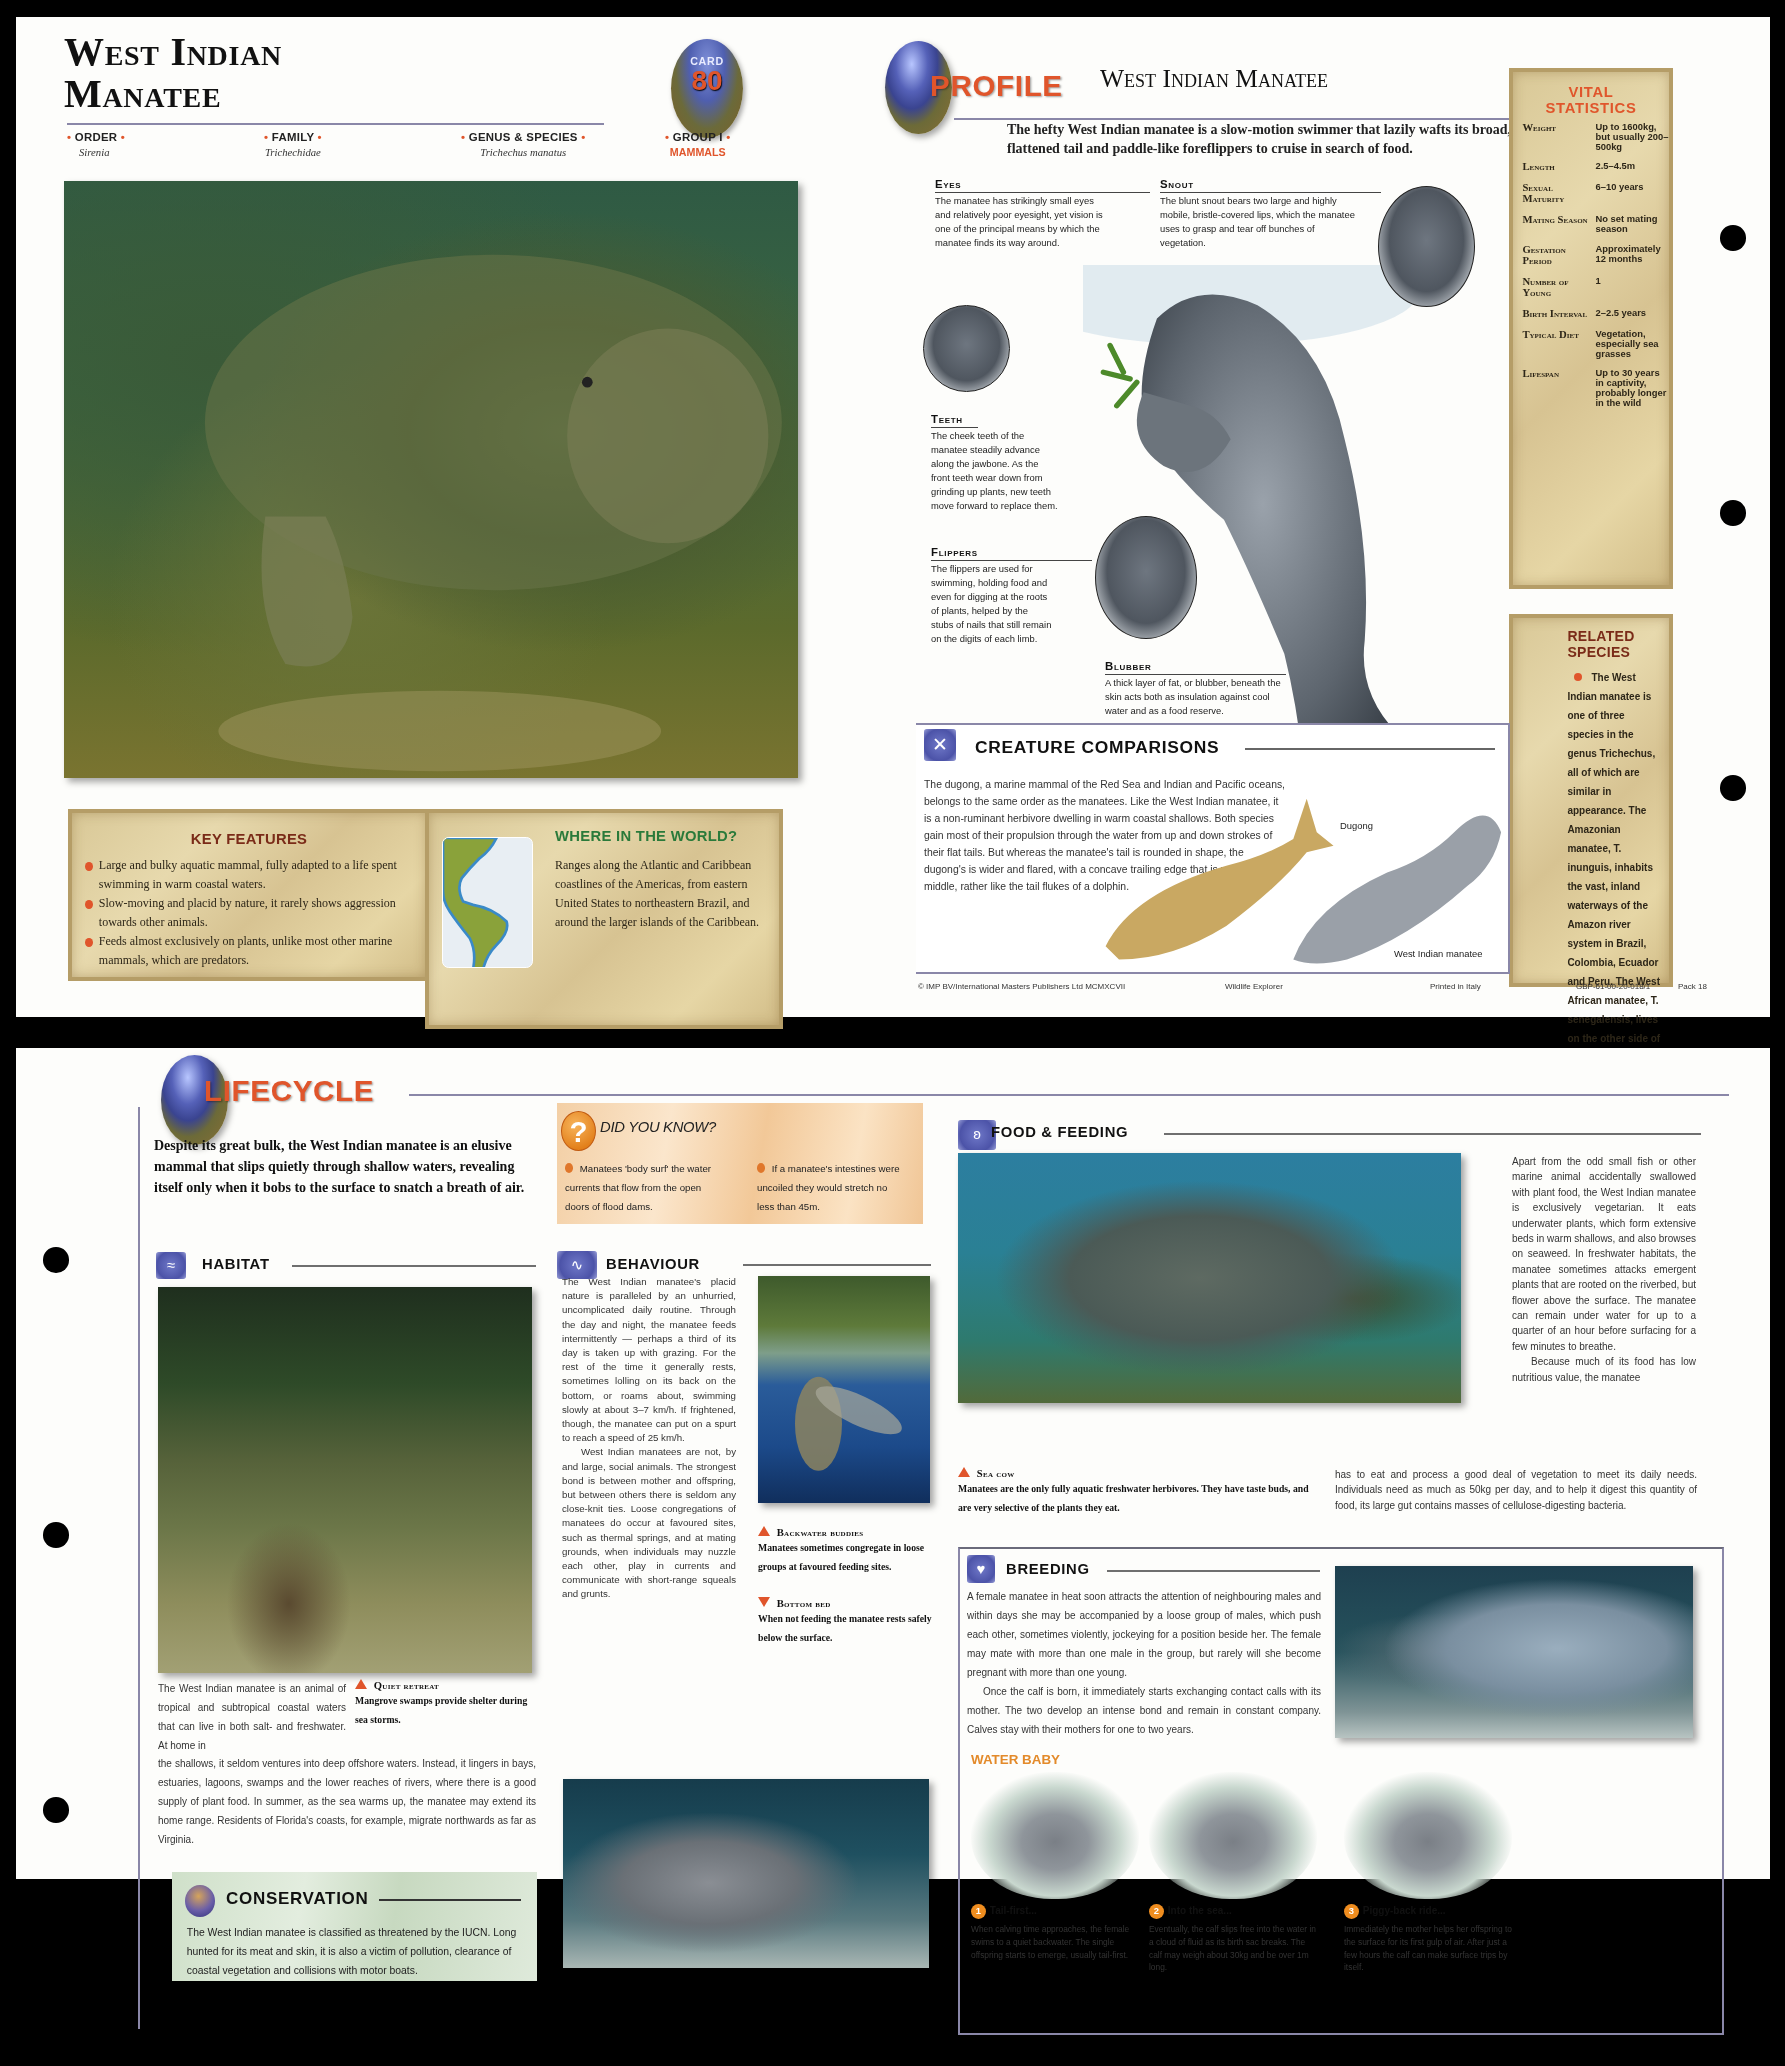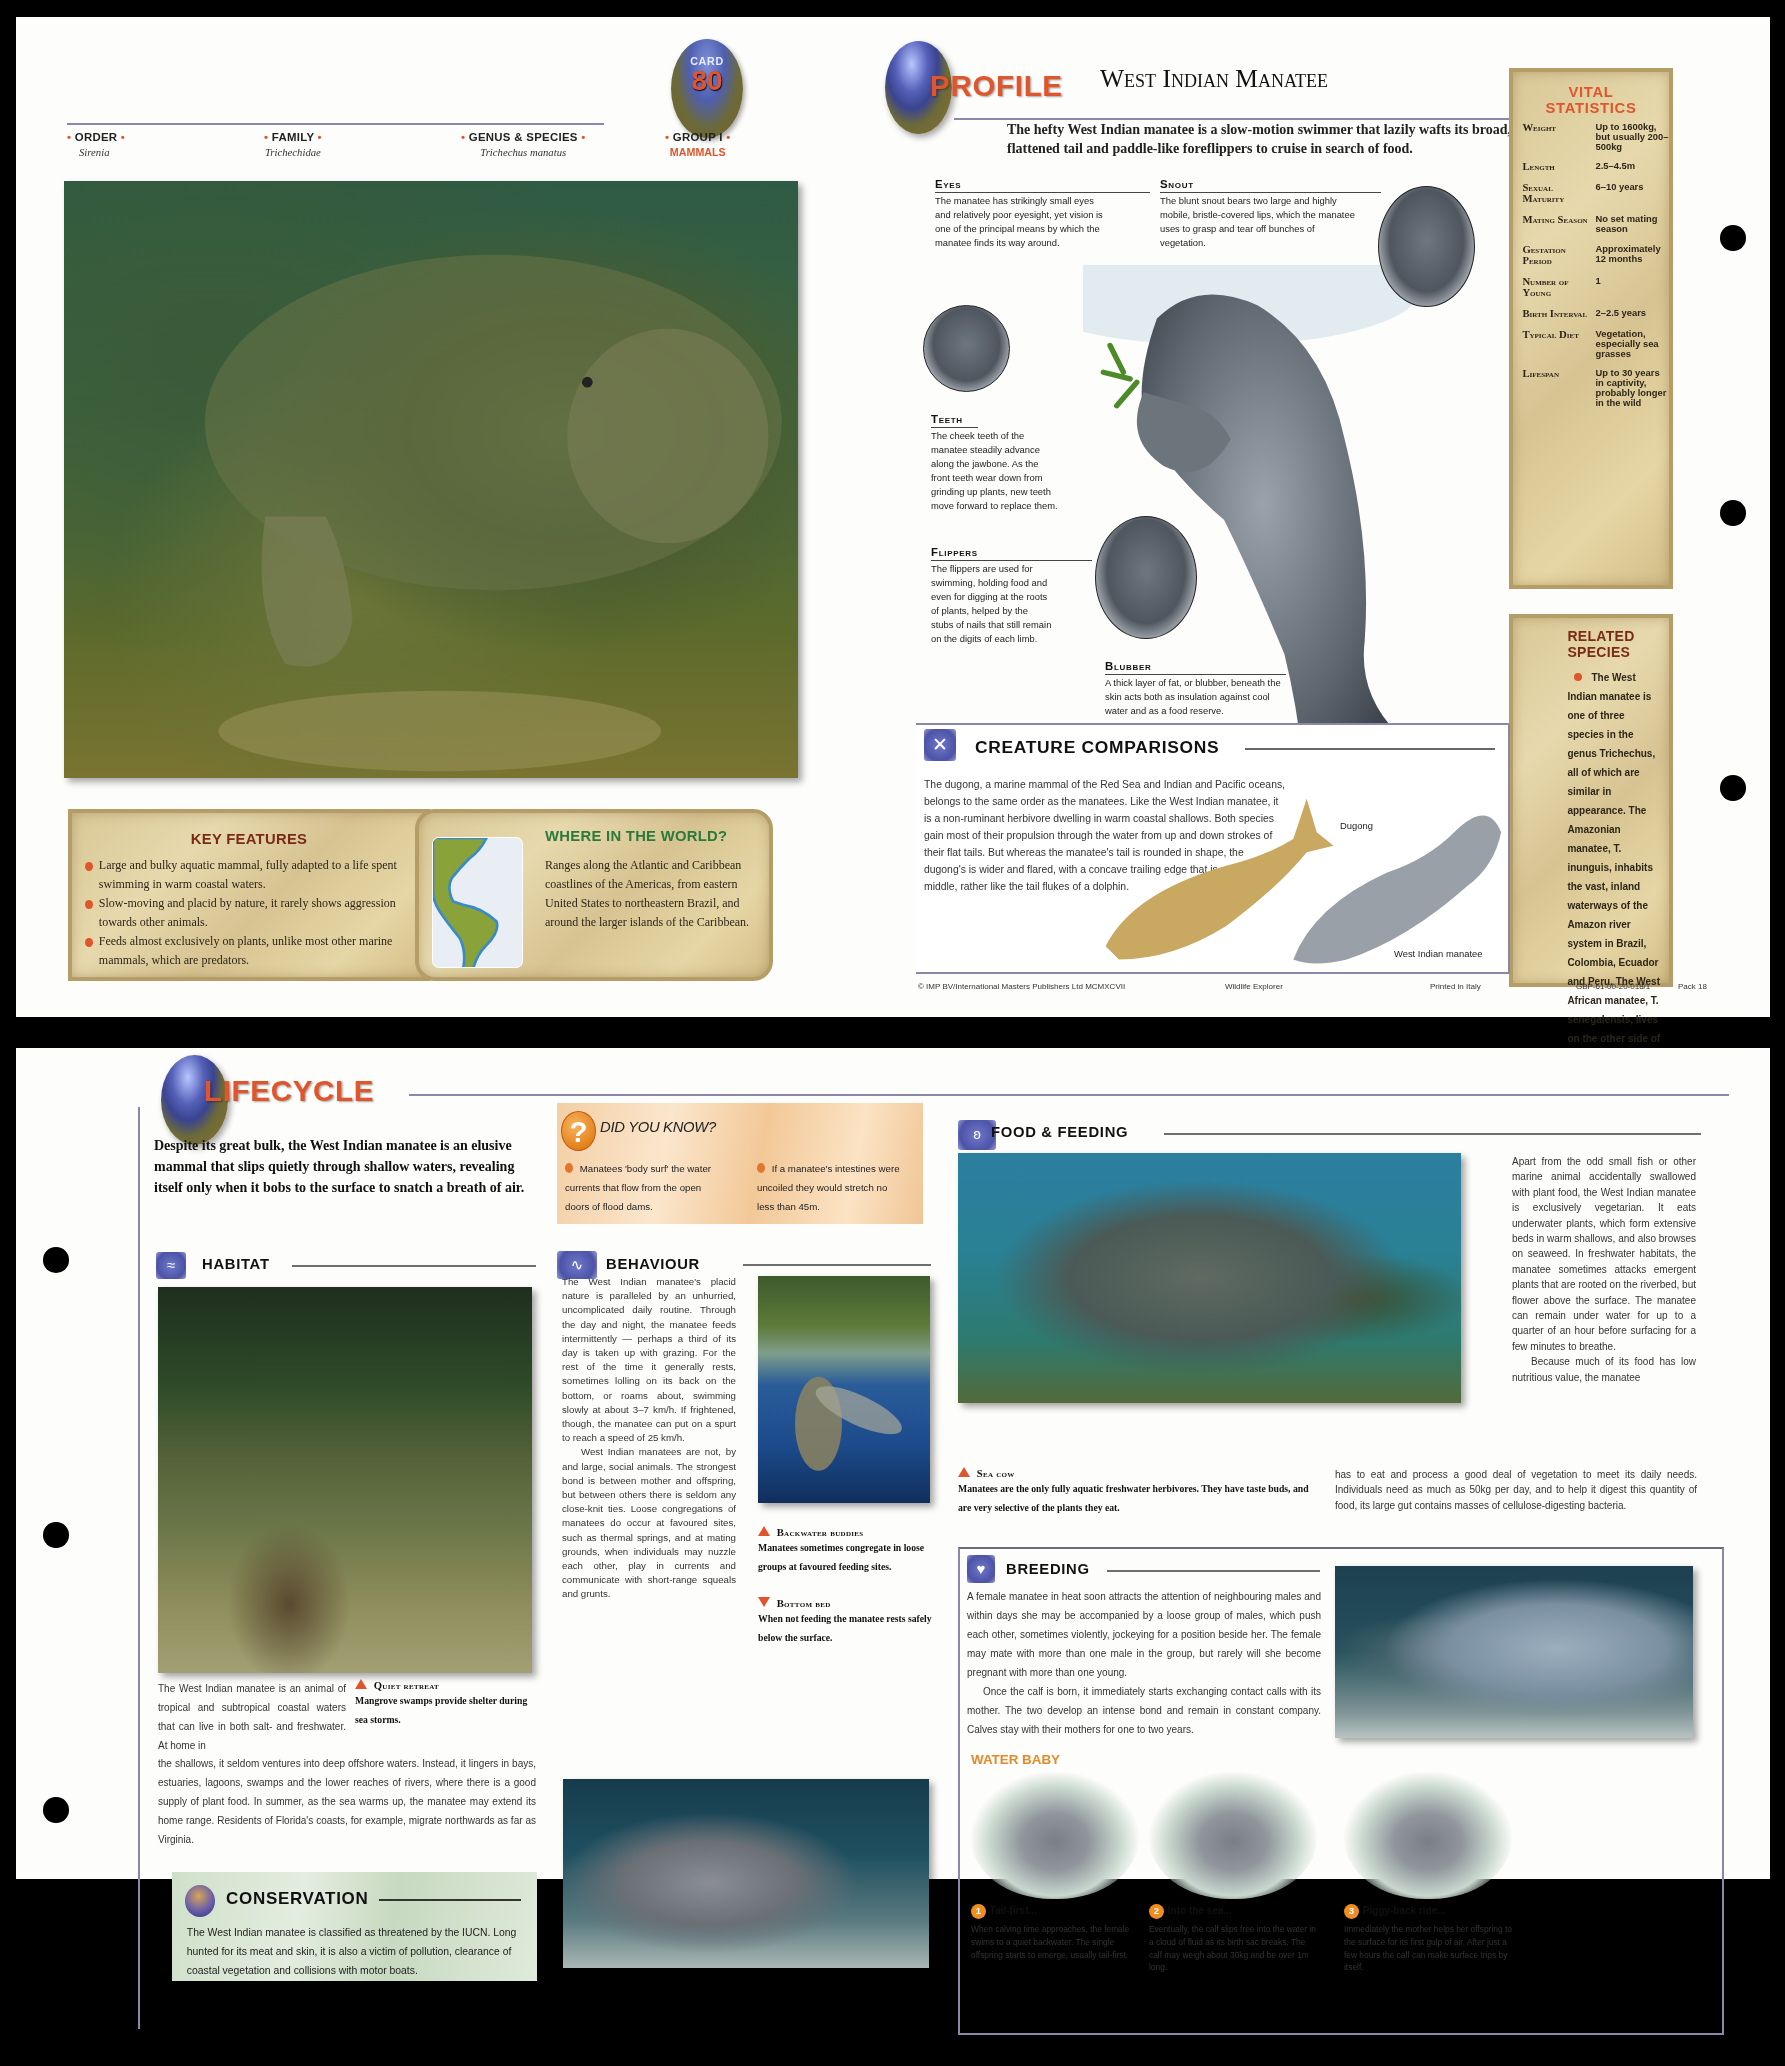--- a/index.html
+++ b/index.html
@@ -36,21 +36,21 @@
       box-shadow: 4px 4px 6.7px rgba(0,0,0,.35); }
 
   .parch { background: linear-gradient(135deg, #d9c897 0%, #e7d9ad 30%, #d7c392 55%, #e6d6a5 80%, #d2bd88 100%); border: 4px solid #b59d67; box-shadow: inset 0 0 12px rgba(120,90,40,.35); }
 
   .keyfeat { left: 52px; top: 792px; width: 362px; height: 172px; }
   .keyfeat h3 { text-align: center; margin-top: 17.4px; font-size: 14.8px; color: #7a2b18; letter-spacing: 0.3px; }
   .keyfeat ul { list-style: none; margin: 9.4px 12px 0 12px; }
   .keyfeat li { position: relative; padding-left: 14.8px; font-family: "Liberation Serif", serif; font-size: 12px; line-height: 19px; color: #2d2618; }
   .keyfeat li::before { content: ""; position: absolute; left: 1.3px; top: 5.4px; width: 8px; height: 9.4px; border-radius: 50%; background: #e0552b; }
 
-  .world { left: 399px; top: 792px; width: 358px; height: 172px; border-radius: 20px; }
+  .world { left: 409px; top: 792px; width: 358px; height: 220px; }
   .world h3 { position: absolute; left: 126px; top: 14.8px; font-size: 14.8px; color: #2a7a3a; letter-spacing: 0.3px; }
   .world p { position: absolute; left: 126px; top: 43px; width: 221px; font-family: "Liberation Serif", serif; font-size: 12px; line-height: 19px; color: #2d2618; }
   .world .map { position: absolute; left: 13.4px; top: 24px; width: 91px; height: 131px; border-radius: 6.7px; background: #e8eef3; border: 1.3px solid #fff; overflow: hidden; }
 
   
   .sphere { border-radius: 50%; background: radial-gradient(ellipse at 40% 25%, #b8c6ff 0%, #5561b8 28%, #3a4490 45%, #6c6a38 62%, #8a7035 100%); box-shadow: 2.7px 3.4px 6.7px rgba(0,0,0,.35); }
   .section-word { font-size: 29.5px; font-weight: bold; color: #e0552b; text-shadow: 1.3px 1.3px 2px rgba(0,0,0,.35); letter-spacing: 0.7px; }
   .profile-title { left: 1084px; top: 47px; font-family: "Liberation Serif", serif; font-variant: small-caps; font-size: 25.5px; color: #111; }
   .profile-intro { left: 991px; top: 103px; width: 510px; font-family: "Liberation Serif", serif; font-weight: bold; font-size: 14px; line-height: 19px; color: #222; }
 
@@ -110,20 +110,24 @@
   .wb-illus { height: 127px; border-radius: 48%; background: radial-gradient(ellipse at 50% 55%, #7a7f86 0%, #8f959b 28%, #c9d8cf 55%, rgba(255,255,255,0) 72%); }
   .wb-num { display: inline-block; width: 14.8px; height: 14.8px; border-radius: 50%; background: #ef8d1f; color: #fff; font-size: 9.4px; font-weight: bold; text-align: center; line-height: 14.8px; margin-right: 4px; }
   .wb-title { font-weight: bold; font-size: 10px; color: #111; }
   .wb-text { font-size: 8.4px; line-height: 12.7px; color: #333; margin-top: 4px; }
 </style>
 </head>
 <body>
 
 <div class="card card-top">
 
+  <div class="abs title">
+    <div>West Indian</div>
+    <div>Manatee</div>
+  </div>
   <div class="abs rule" style="left:51px; top:106px; width:537px;"></div>
 
   <div class="abs card-badge">
     <span class="lbl">CARD</span>
     <span class="num">80</span>
   </div>
 
   <div class="abs taxo" style="left:51px;">
     <span class="k">ORDER</span>
     <span class="v" style="margin-left:12px;">Sirenia</span>

